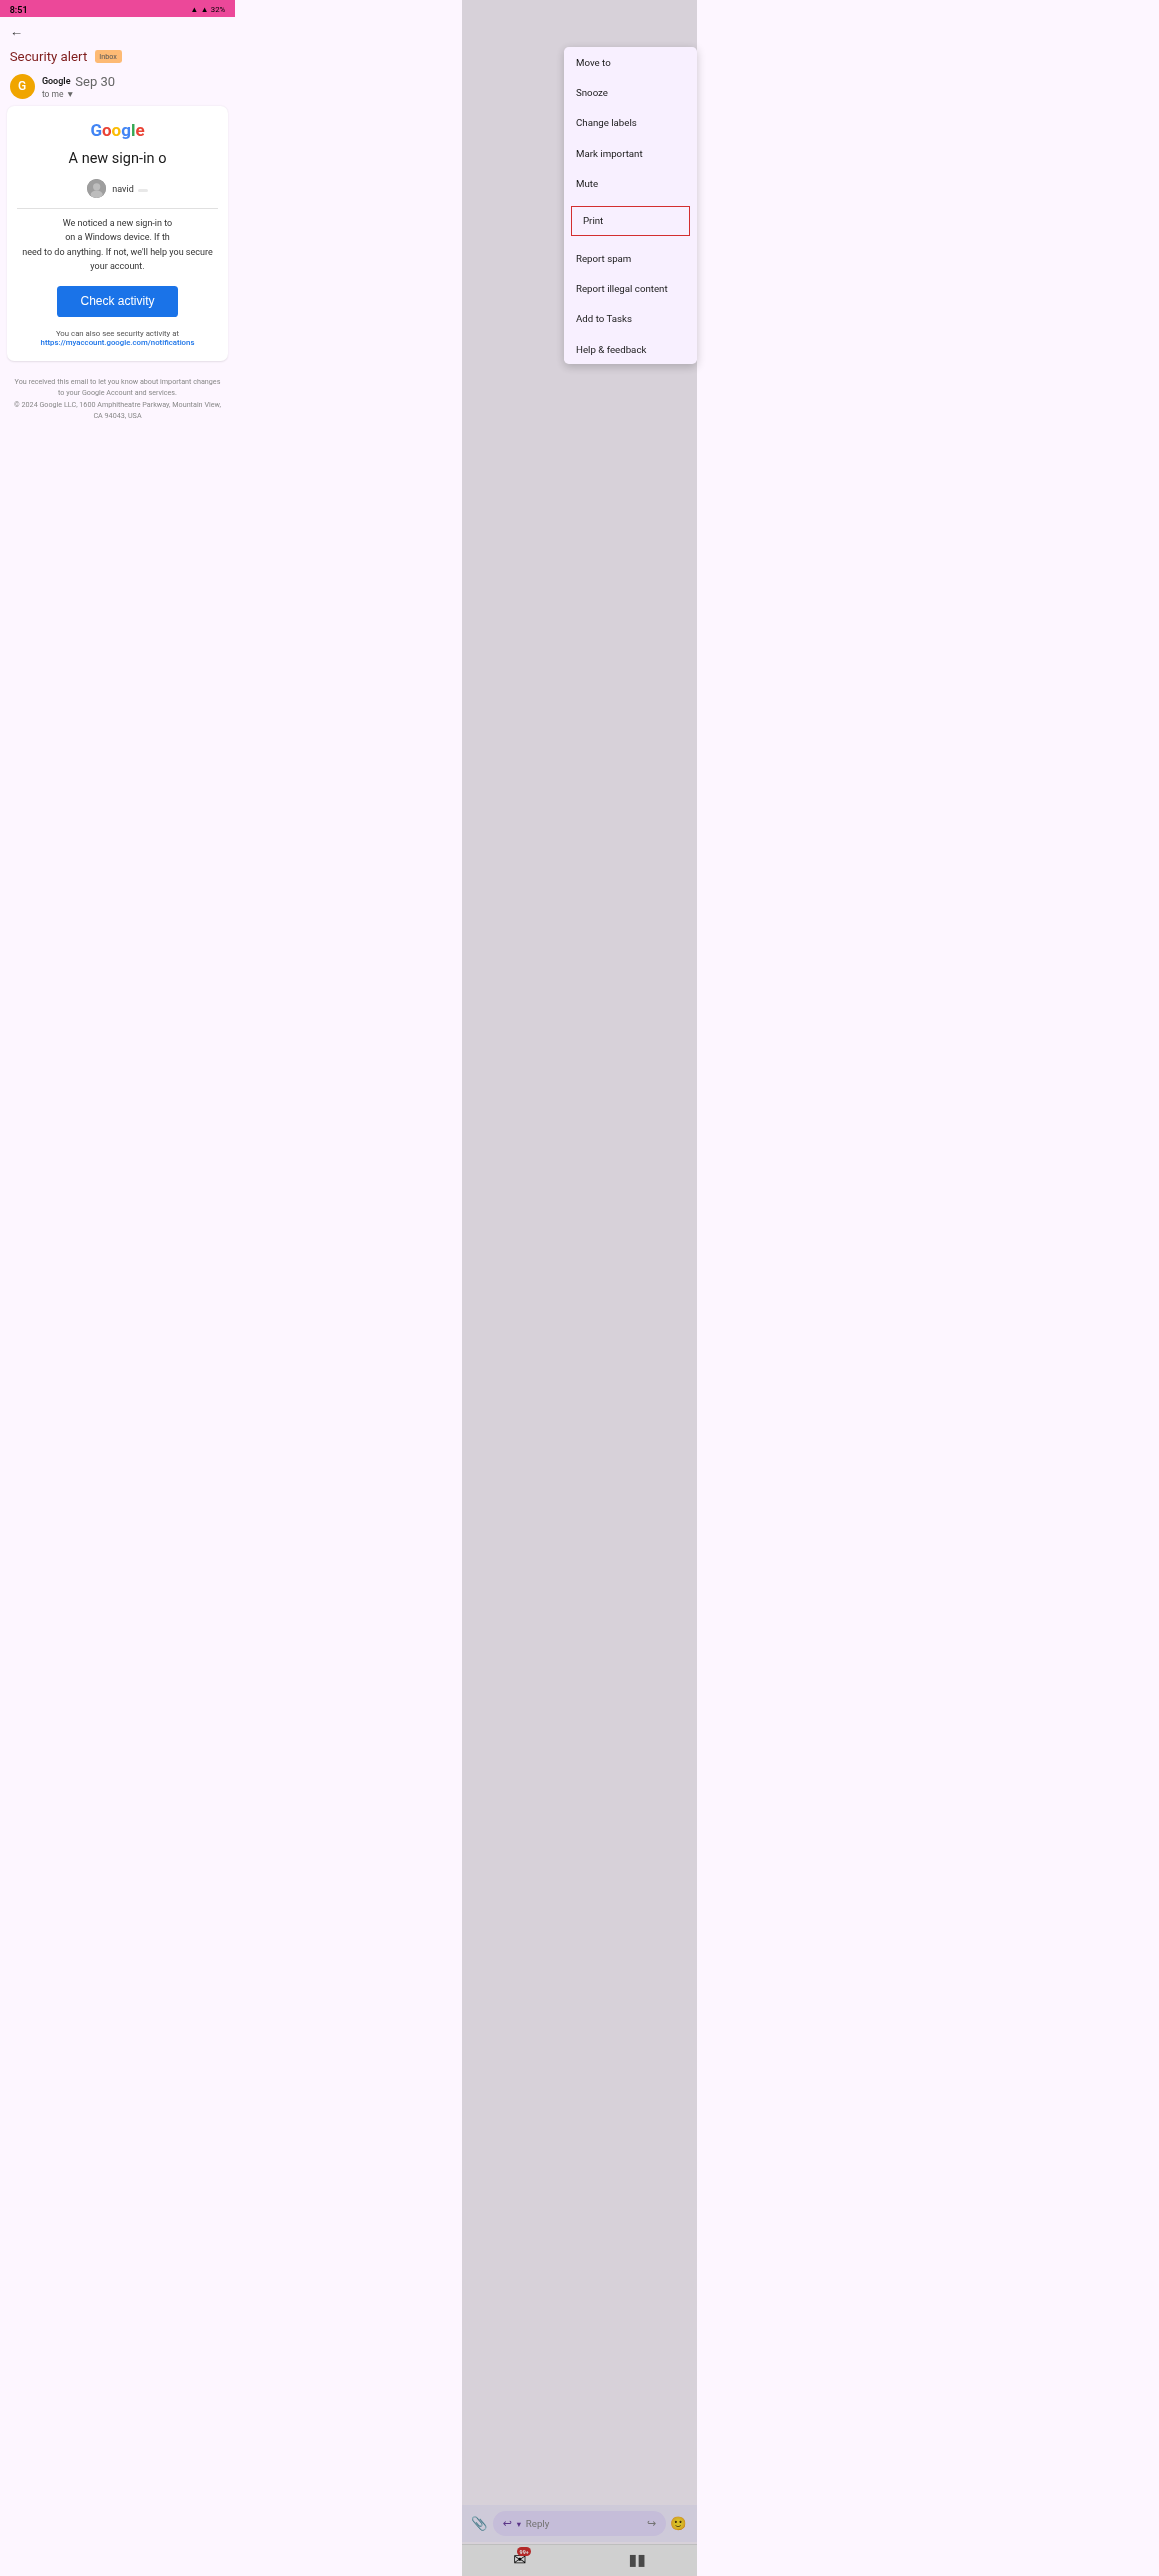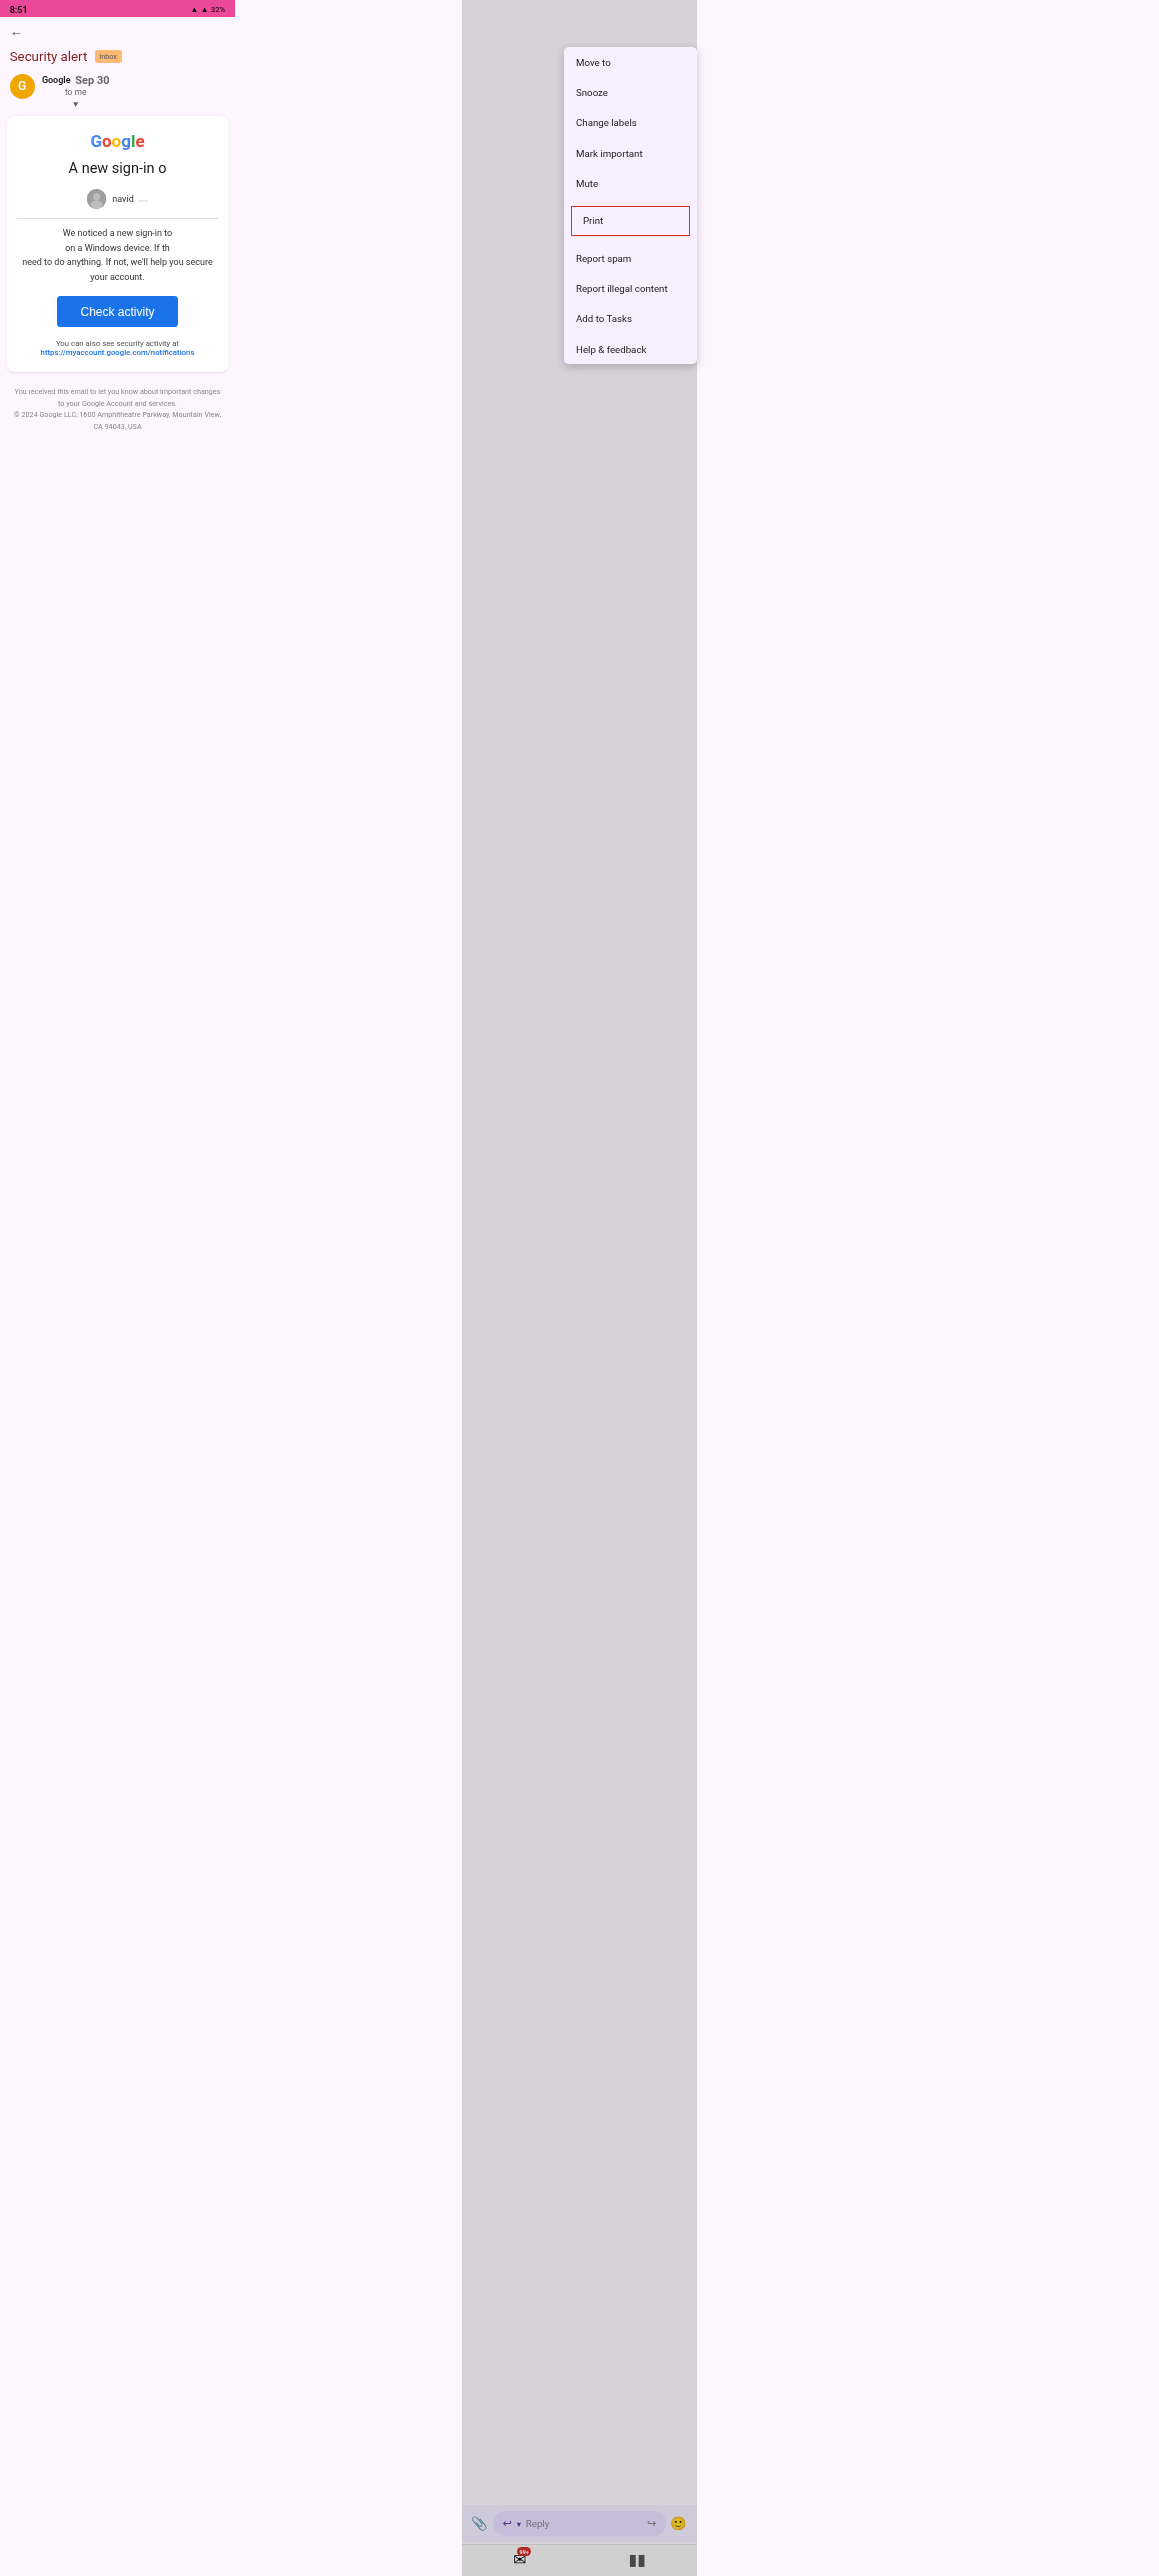--- a/index.html
+++ b/index.html
@@ -107,33 +107,31 @@
       gap: 4.8px;
     }
 
     .sender-name {
       font-size: 9px;
       font-weight: 600;
       color: #1a1a1a;
     }
 
     .sender-date {
-      font-size: 11px;
+      font-size: 13px;
       color: #666;
-      font-weight: bold;
     }
 
     .sender-to {
       font-size: 8.5px;
       color: #666;
       display: flex;
       align-items: center;
       gap: 2.4px;
       cursor: pointer;
-      flex-direction: column;
     }
 
     
     .email-body-card {
       margin: 0 7.2px 9.7px;
       background: white;
       border-radius: 7.2px;
       padding: 14.5px 9.7px;
       box-shadow: 0 0.6px 1.8px rgba(0,0,0,0.1);
     }

